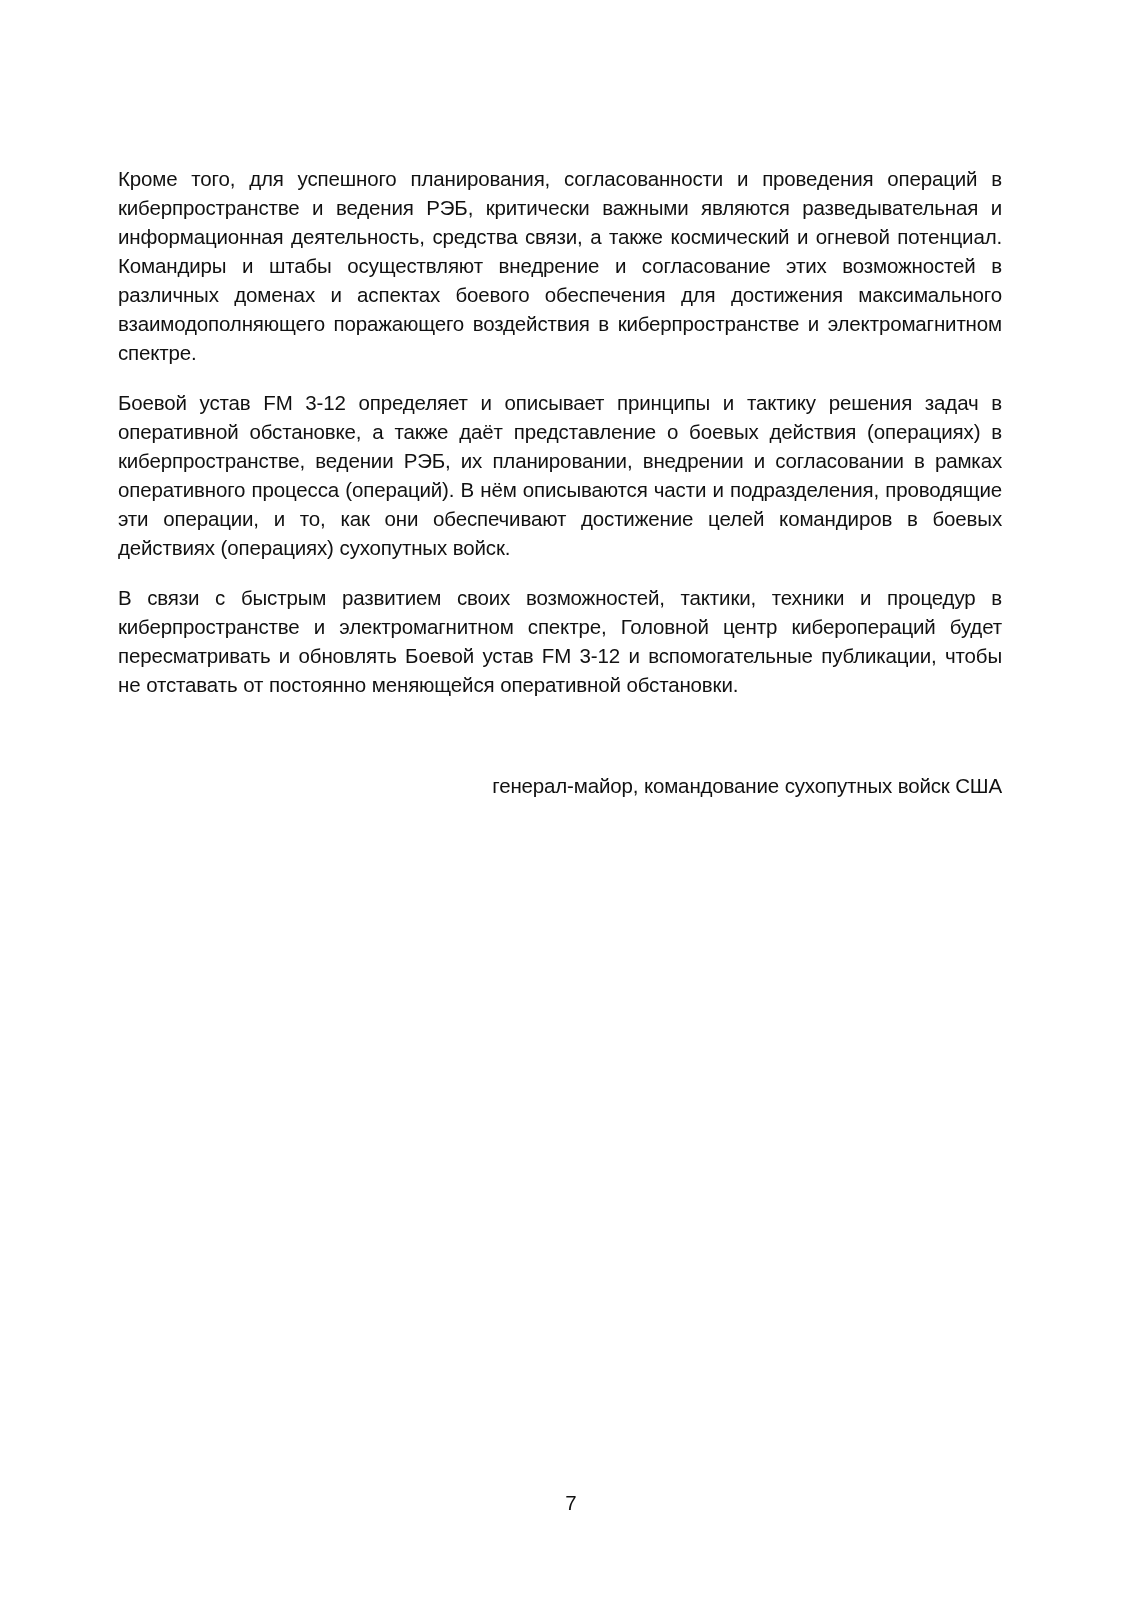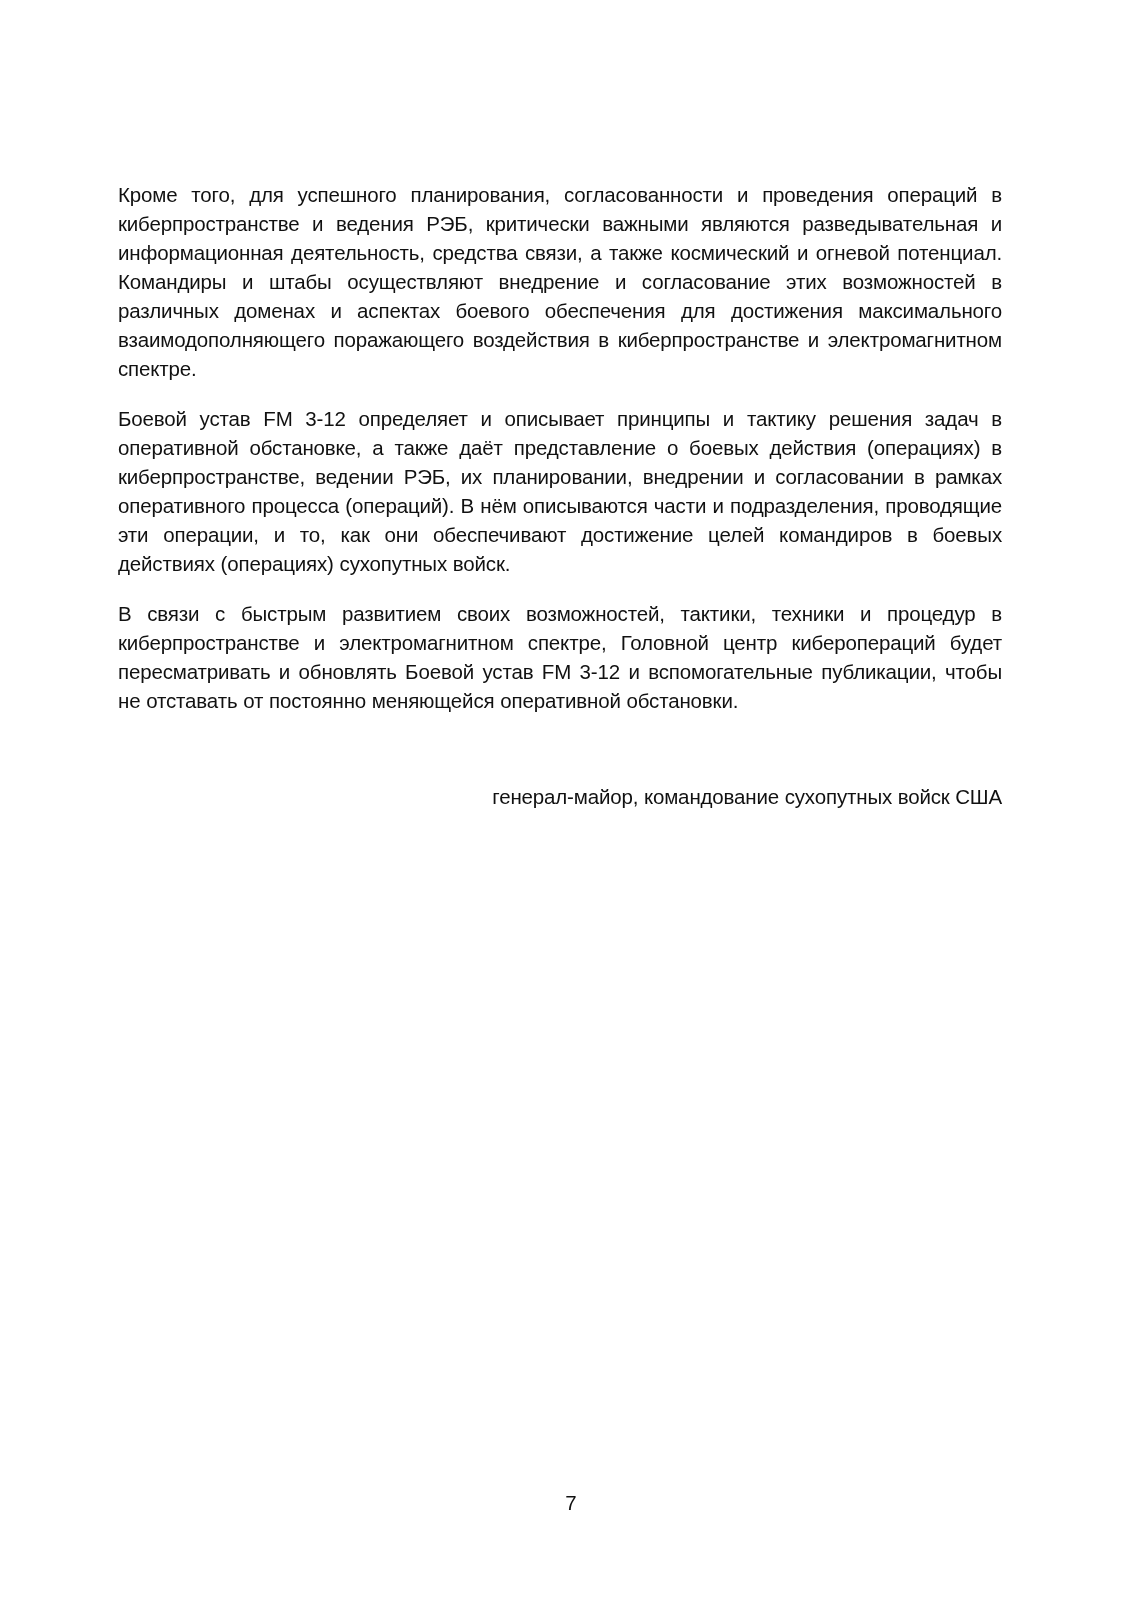--- a/index.html
+++ b/index.html
@@ -24,34 +24,33 @@
     left: 118px;
     top: 164px;
     width: 884px;
   }
   .para {
     font-size: 20.5px;
     line-height: 29px;
     color: #111111;
     text-align: justify;
     text-justify: inter-word;
-    margin: 16px 0 21px 0;
+    margin: 0 0 21px 0;
     letter-spacing: -0.15px;
     word-spacing: 0.2px;
     -webkit-font-smoothing: antialiased;
   }
   .para:last-of-type {
     margin-bottom: 0;
   }
   .sig-name {
     top: 719px;
   }
   .sig-title {
     top: 771px;
-    margin-top: 11px;
   }
   .sig-line {
     position: absolute;
     left: 118px;
     width: 884px;
     font-size: 20.5px;
     line-height: 29px;
     color: #111111;
     text-align: right;
     letter-spacing: -0.15px;

